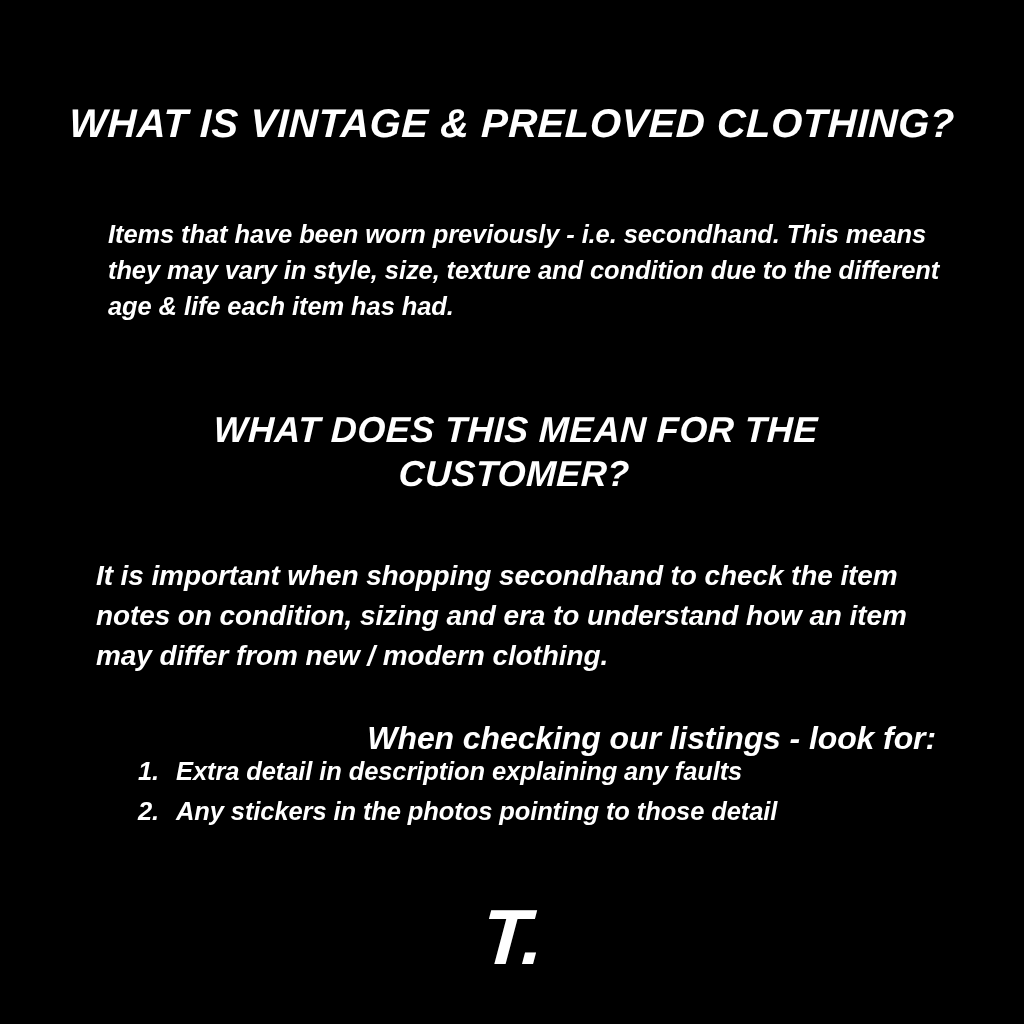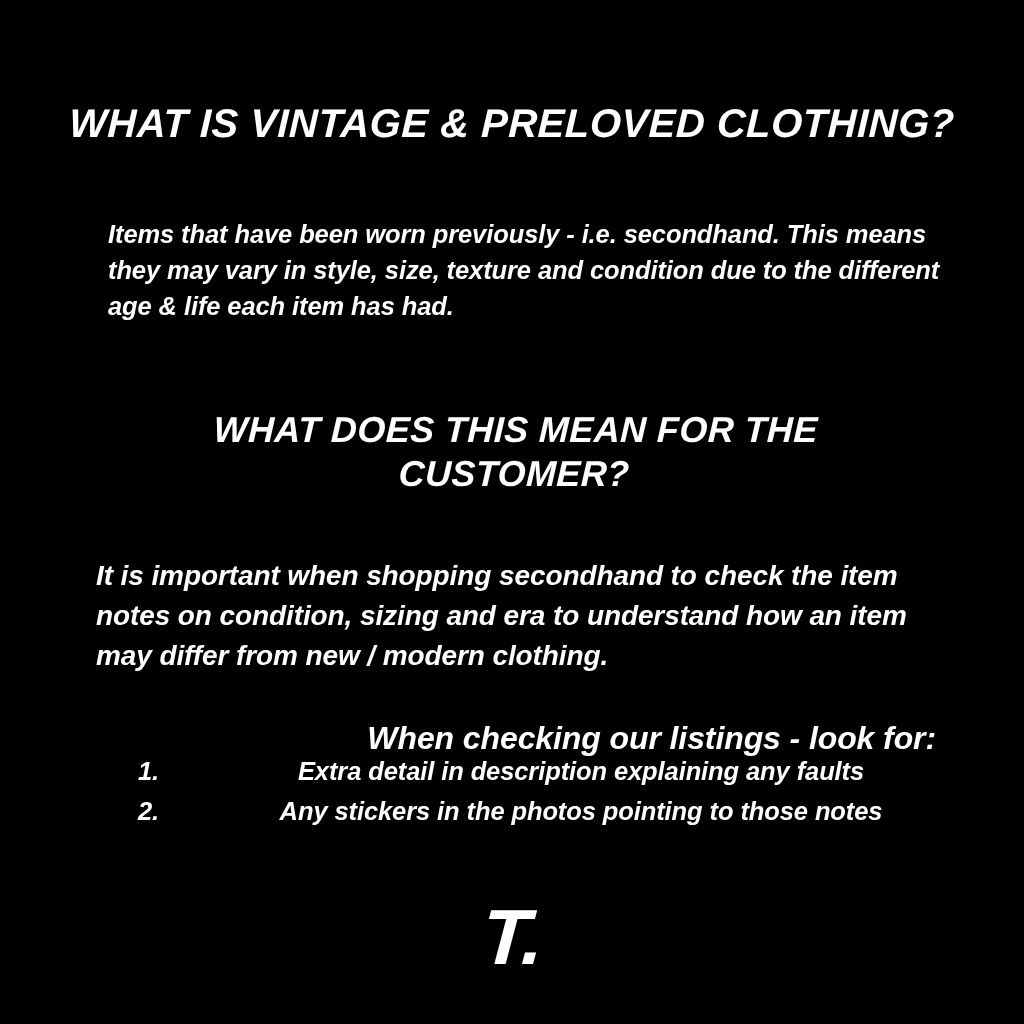--- a/index.html
+++ b/index.html
@@ -94,21 +94,20 @@
     left: 118px;
     width: 820px;
     top: 752px;
     margin: 0;
     padding-left: 48px;
     font-size: 25.5px;
     font-weight: 700;
     font-style: italic;
     line-height: 1.55;
     letter-spacing: -0.1px;
-    text-align: center;
   }
   .ordered-list li {
     padding-left: 10px;
   }
 
   .logo {
     position: absolute;
     left: 0;
     right: 0;
     bottom: 48px;
@@ -131,18 +130,18 @@
   <p class="para-1">Items that have been worn previously - i.e. secondhand. This means they may vary in style, size, texture and condition due to the different age &amp; life each item has had.</p>
 
   <h2 class="heading-2">WHAT DOES THIS MEAN FOR THE CUSTOMER?</h2>
 
   <p class="para-2">It is important when shopping secondhand to check the item notes on condition, sizing and era to understand how an item may differ from new / modern clothing.</p>
 
   <p class="para-3">When checking our listings - look for:</p>
 
   <ol class="ordered-list">
     <li>Extra detail in description explaining any faults</li>
-    <li>Any stickers in the photos pointing to those notes</li>
+    <li>Any stickers in the photos pointing to those detail</li>
   </ol>
 
   <div class="logo">T.</div>
 
 </div>
 
 </body></html>

